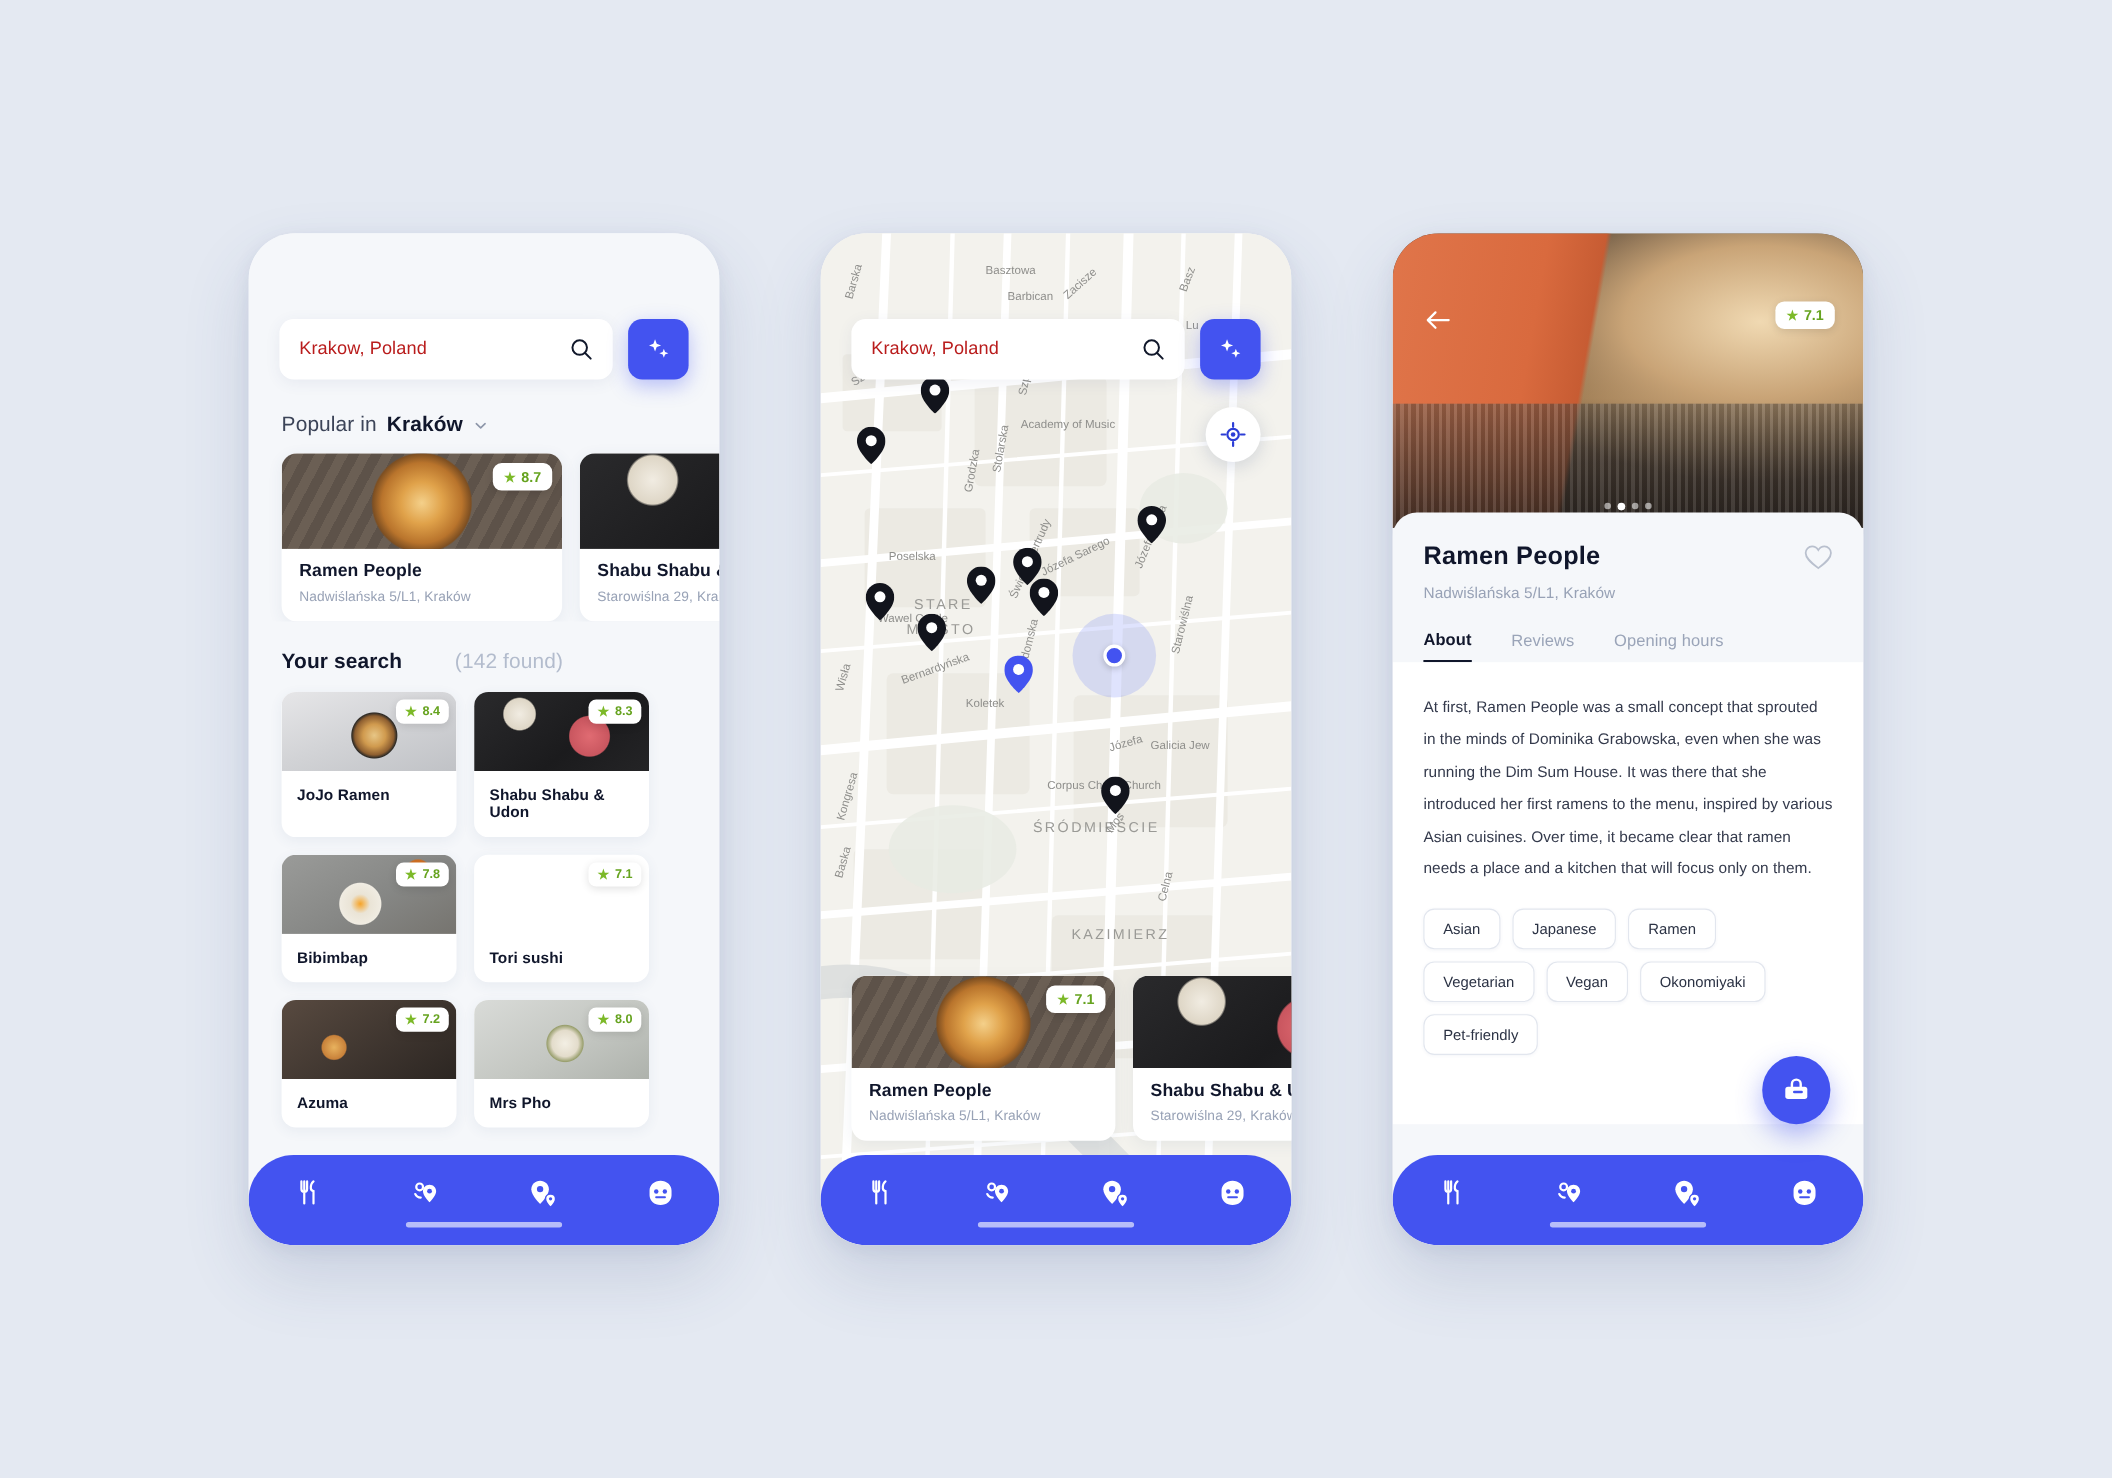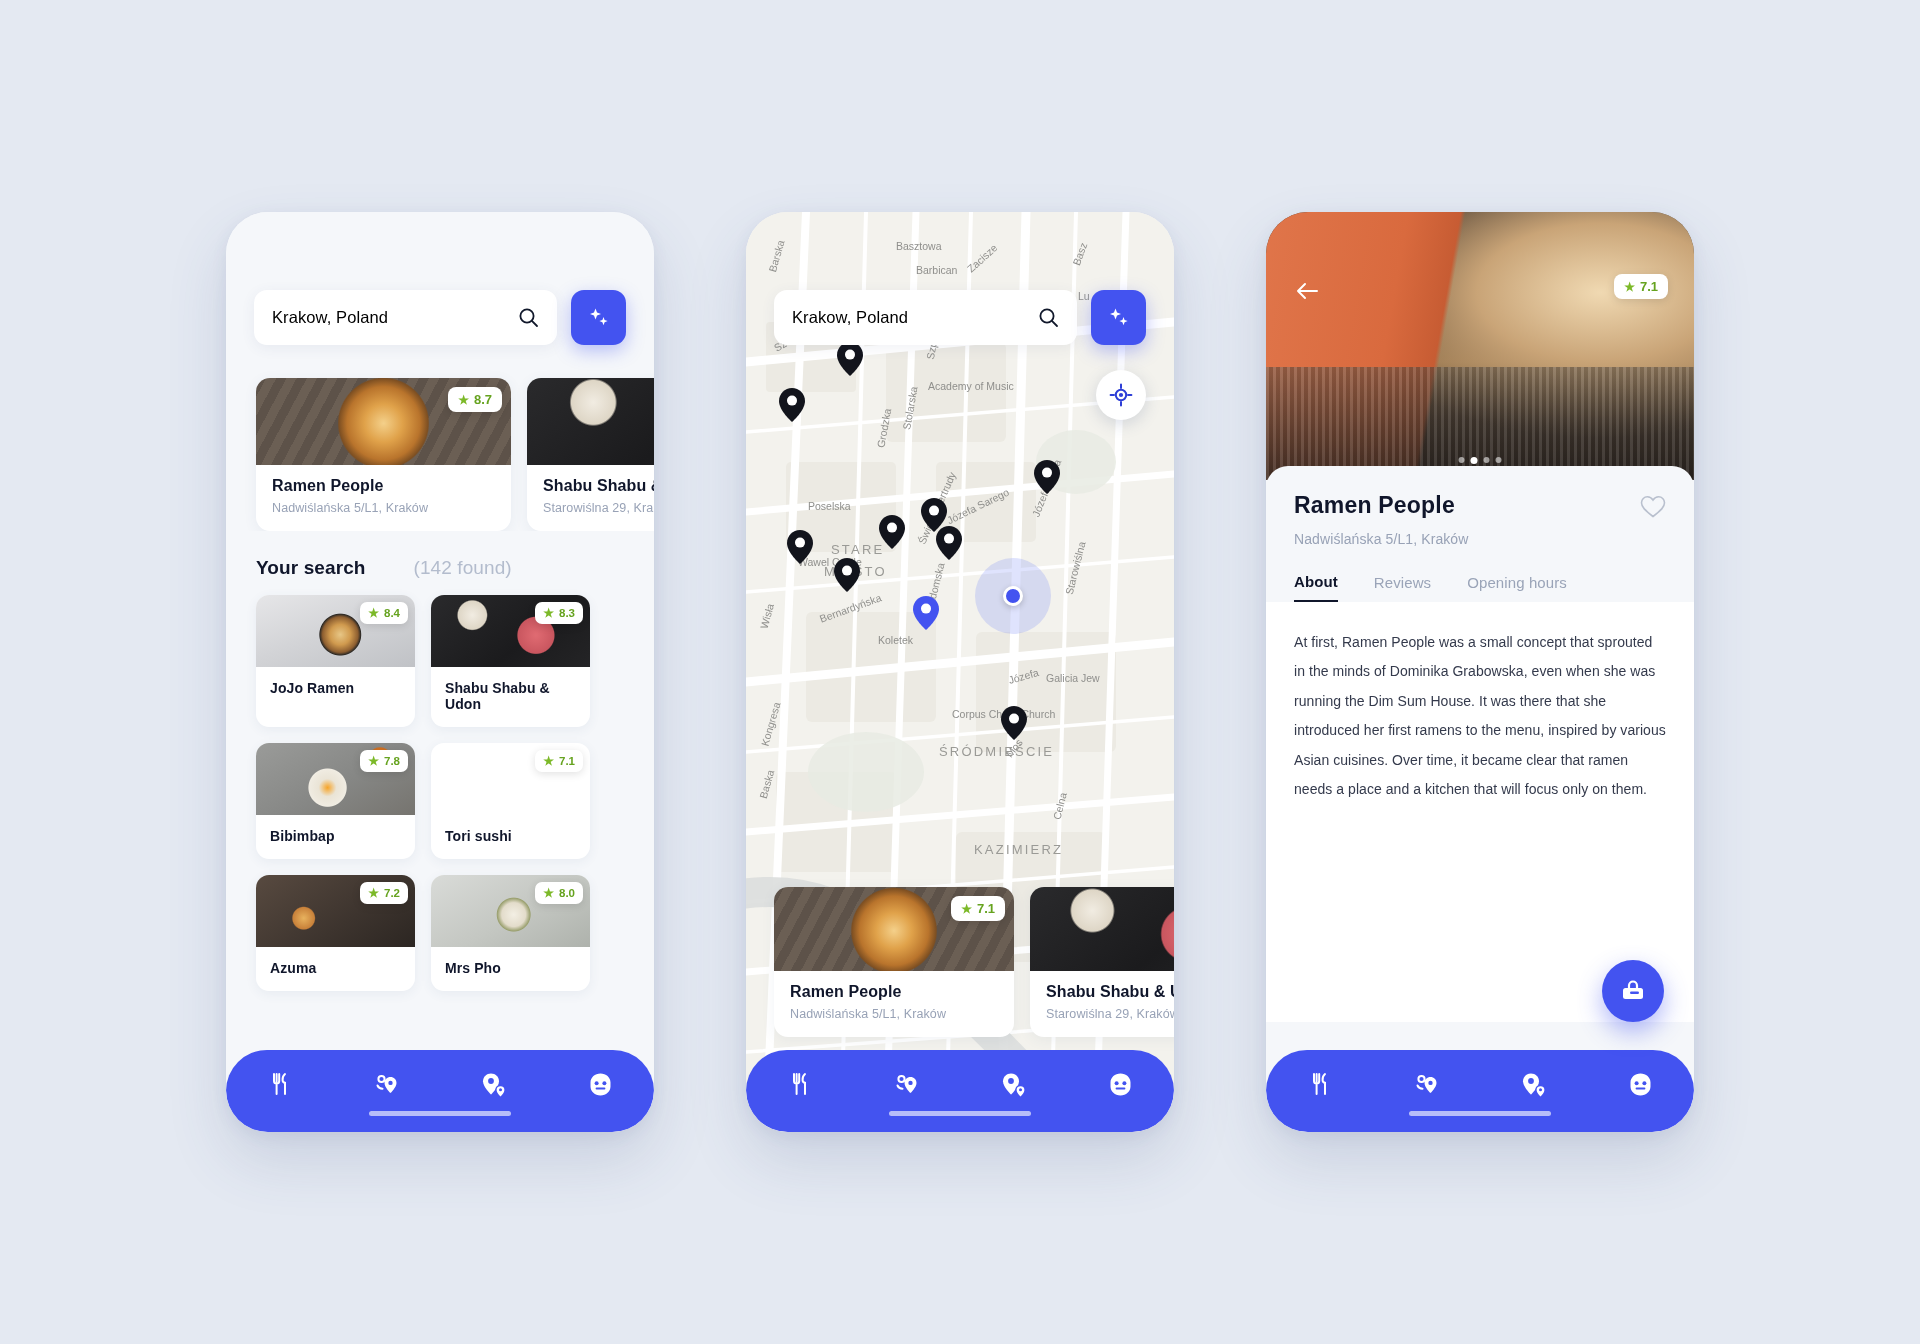--- a/index.html
+++ b/index.html
@@ -36,21 +36,21 @@
     z-index: 30;
   }
   .searchbox {
     flex: 1; height: 55px;
     background: #fff; border-radius: 13px;
     display: flex; align-items: center;
     padding: 0 18px;
     box-shadow: 0 3px 14px rgba(60,80,130,.08);
   }
   .searchbox .val {
-    flex: 1; font-size: 16.5px; color: #000000; letter-spacing: .1px;
+    flex: 1; font-size: 16.5px; color: #b91c1c; letter-spacing: .1px;
   }
   .sparkbtn {
     width: 55px; height: 55px; border-radius: 13px;
     background: #4353f0;
     display: flex; align-items: center; justify-content: center;
     box-shadow: 0 6px 18px rgba(67,83,240,.35);
     border: none; cursor: pointer;
   }
 
   
@@ -281,20 +281,29 @@
   }
 </style>
 </head>
 <body>
 
 <div class="stage">
 
   <div class="phone">
     <div class="s1-body">
 
+      <div class="sect-head">
+        <span class="t1">Popular in</span>
+        <span class="t2">Kraków</span>
+        <span style="display:flex;">
+          <svg width="14" height="14" viewBox="0 0 14 14">
+              <path d="M3 5.2 L7 9 L11 5.2" fill="none" stroke="#8d96a9" stroke-width="1.5" stroke-linecap="round" stroke-linejoin="round"></path>
+            </svg>
+        </span>
+      </div>
 
       <div class="pop-strip">
         <div class="pop-card">
           <div class="thumb">
             <div class="ph ph-ramen2"></div>
             <div class="badge">
               <span class="st">★</span>
               <span>8.7</span>
             </div>
           </div>
@@ -695,20 +704,29 @@
       <div class="d-addr">Nadwiślańska 5/L1, Kraków</div>
 
       <div class="tabs">
         <button class="tab active">About</button>
         <button class="tab">Reviews</button>
         <button class="tab">Opening hours</button>
       </div>
 
       <div class="panel">
         <div class="about">At first, Ramen People was a small concept that sprouted in the minds of Dominika Grabowska, even when she was running the Dim Sum House. It was there that she introduced her first ramens to the menu, inspired by various Asian cuisines. Over time, it became clear that ramen needs a place and a kitchen that will focus only on them.</div>
+        <div class="chips">
+          <button class="chip">Asian</button>
+          <button class="chip">Japanese</button>
+          <button class="chip">Ramen</button>
+          <button class="chip">Vegetarian</button>
+          <button class="chip">Vegan</button>
+          <button class="chip">Okonomiyaki</button>
+          <button class="chip">Pet-friendly</button>
+        </div>
       </div>
     </div>
 
     <button class="fab">
       <svg width="28" height="28" viewBox="0 0 28 28">
           <rect x="4" y="11" width="20" height="11" rx="2.5" fill="#fff"></rect>
           <path d="M10 11 V8.5 a4 4 0 0 1 8 0 V11" fill="none" stroke="#fff" stroke-width="2.2" stroke-linecap="round"></path>
           <rect x="11" y="14.5" width="9" height="2.4" rx="1.2" fill="#4353f0"></rect>
         </svg>
     </button>

